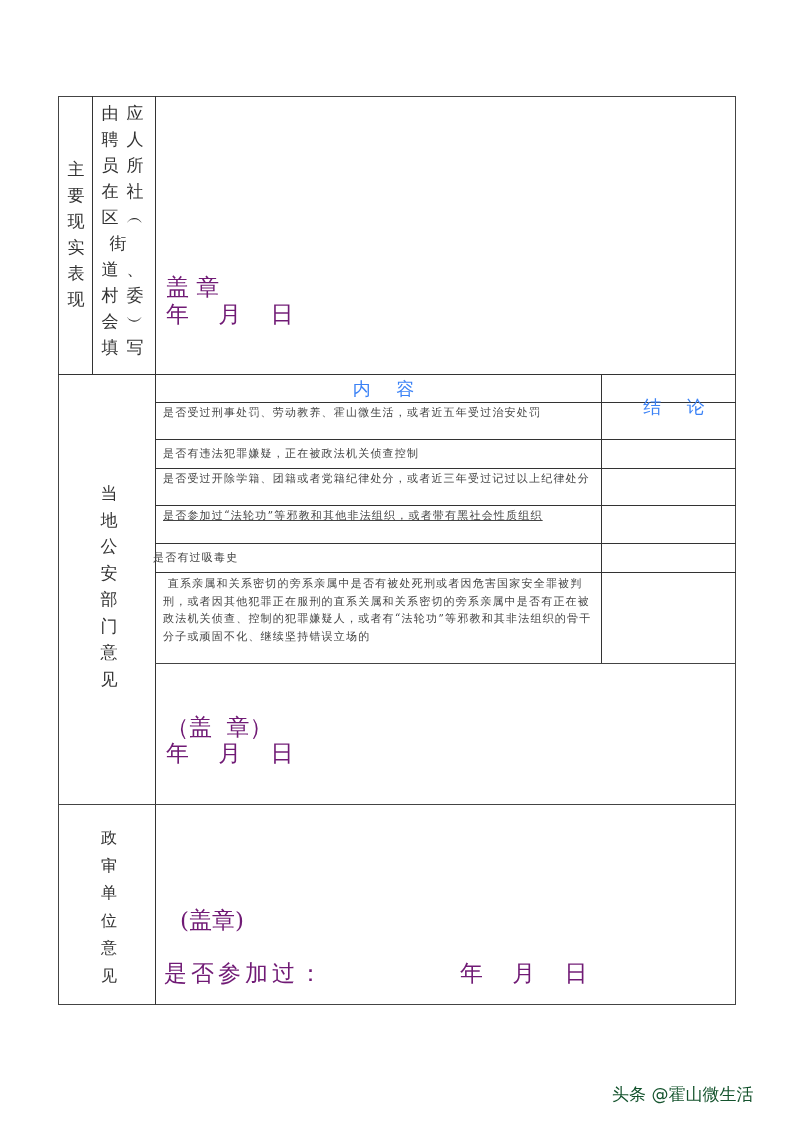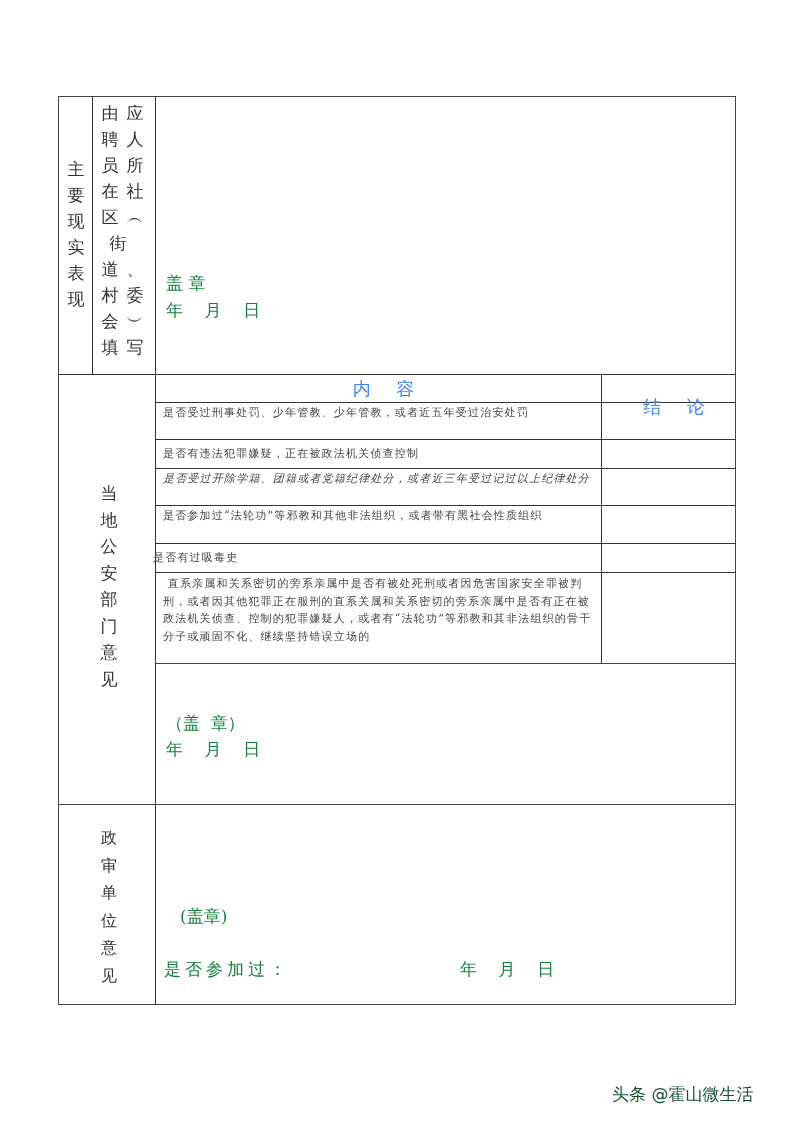--- a/index.html
+++ b/index.html
@@ -10,21 +10,21 @@
     .abs { position: absolute; box-sizing: border-box; }
     .vline { position: absolute; width: 0; border-left: 1.5px solid #333; }
     .hline { position: absolute; height: 0; border-top: 1.5px solid #444; }
     .hline.thin { border-top: 1px solid #333; }
     .vtext { position: absolute; display: flex; flex-direction: column; align-items: center;
              font-size: 17px; line-height: 26px; color: #333; }
     .vtext span { display: block; }
     .small { font-size: 11px; line-height: 17px; color: #444; letter-spacing: 1.2px; }
     .cell-text { position: absolute; box-sizing: border-box; padding: 0 6px; }
     .hdr { position: absolute; text-align: center; font-size: 18px; letter-spacing: 10px; color: #3b82f6; }
-    .seal { position: absolute; font-size: 17px; color: #15803d; white-space: pre; }
+    .seal { position: absolute; font-size: 23px; color: #701a75; white-space: pre; }
     .watermark { position: absolute; left: 612px; top: 1083px; font-family: "DejaVu Sans", "Liberation Sans", sans-serif;
                  font-size: 17px; color: #14532d; }
   </style>
 </head>
 <body>
 
 <div class="form-table"></div>
 
 <div class="vline" style="left:155px; top:96px; height:909px;"></div>
 <div class="vline" style="left:92px; top:96px; height:278px; border-left-width:1px;"></div>
@@ -83,30 +83,30 @@
   <span>安</span>
   <span>部</span>
   <span>门</span>
   <span>意</span>
   <span>见</span>
 </div>
 
 <div class="hdr" style="left:156px; top:377px; width:445px; padding-left:10px;">内 容</div>
 <div class="hdr" style="left:602px; top:395px; width:134px; padding-left:10px;">结 论</div>
 
-<div class="cell-text small" style="left:157px; top:404px; width:444px;">是否受过刑事处罚、少年管教、少年管教，或者近五年受过治安处罚</div>
+<div class="cell-text small" style="left:157px; top:404px; width:444px;">是否受过刑事处罚、劳动教养、霍山微生活，或者近五年受过治安处罚</div>
 <div class="abs" style="left:602px; top:403px; width:134px; height:36px;"></div>
 
 <div class="cell-text small" style="left:157px; top:445px; width:444px;">是否有违法犯罪嫌疑，正在被政法机关侦查控制</div>
 <div class="abs" style="left:602px; top:440px; width:134px; height:28px;"></div>
 
-<div class="cell-text small" style="left:157px; top:470px; width:444px;font-style:italic;">是否受过开除学籍、团籍或者党籍纪律处分，或者近三年受过记过以上纪律处分</div>
+<div class="cell-text small" style="left:157px; top:470px; width:444px;">是否受过开除学籍、团籍或者党籍纪律处分，或者近三年受过记过以上纪律处分</div>
 <div class="abs" style="left:602px; top:469px; width:134px; height:36px;"></div>
 
-<div class="cell-text small" style="left:157px; top:507px; width:444px;">是否参加过“法轮功”等邪教和其他非法组织，或者带有黑社会性质组织</div>
+<div class="cell-text small" style="left:157px; top:507px; width:444px;text-decoration:underline;">是否参加过“法轮功”等邪教和其他非法组织，或者带有黑社会性质组织</div>
 <div class="abs" style="left:602px; top:506px; width:134px; height:37px;"></div>
 
 <div class="cell-text small" style="left:147px; top:549px; width:444px;">是否有过吸毒史</div>
 <div class="abs" style="left:602px; top:544px; width:134px; height:28px;"></div>
 
 <div class="cell-text small" style="left:157px; top:575px; width:444px; line-height:17.5px; white-space:pre-wrap;"> 直系亲属和关系密切的旁系亲属中是否有被处死刑或者因危害国家安全罪被判刑，或者因其他犯罪正在服刑的直系关属和关系密切的旁系亲属中是否有正在被政法机关侦查、控制的犯罪嫌疑人，或者有“法轮功”等邪教和其非法组织的骨干分子或顽固不化、继续坚持错误立场的</div>
 <div class="abs" style="left:602px; top:573px; width:134px; height:90px;"></div>
 
 <div class="abs" style="left:156px; top:664px; width:579px; height:140px;"></div>
 <div class="seal" style="left:166px; top:712px;">（盖  章）</div>

